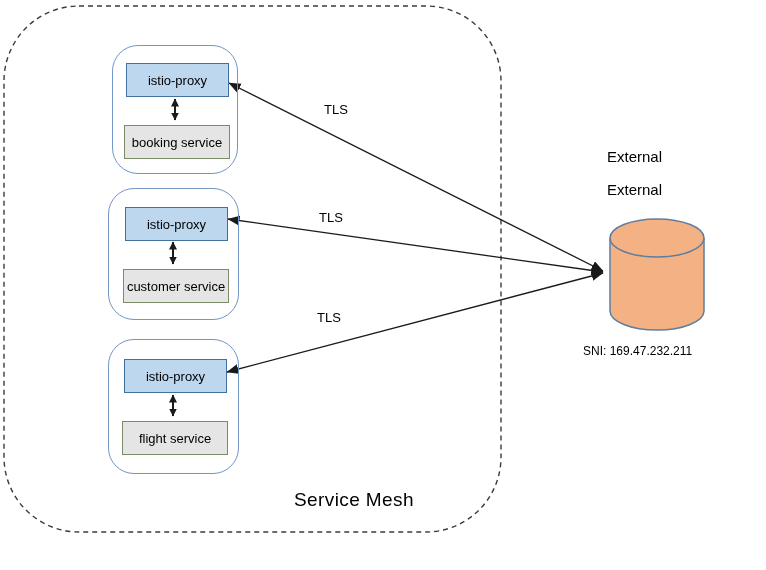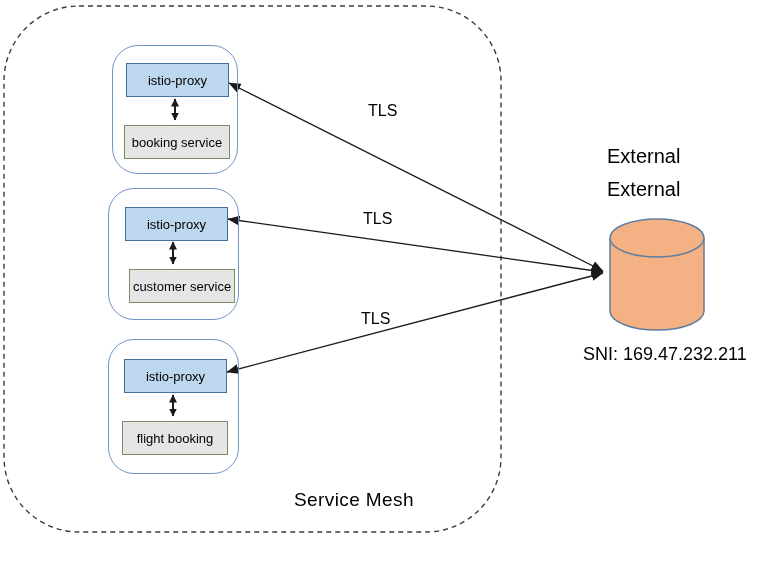--- a/index.html
+++ b/index.html
@@ -41,39 +41,38 @@
     background: #bdd7ee;
     border: 1.5px solid #41719c;
   }
   .service {
     width: 104px; height: 32px;
     background: #e5e5e5;
     border: 1.3px solid #7d8c68;
   }
   .tls-label {
     position: absolute;
-    font-size: 16px;
-    margin-left: 44px;
+    font-size: 13px;
   }
   .mesh-label {
     position: absolute;
     left: 294px; top: 489px;
     font-size: 19px;
     letter-spacing: 0.4px;
   }
   .db-title {
     position: absolute;
     left: 607px; top: 140px;
-    font-size: 20px;
+    font-size: 15px;
     line-height: 33px;
   }
   .sni {
     position: absolute;
     left: 583px; top: 344px;
-    font-size: 18px;
+    font-size: 12px;
     white-space: nowrap;
   }
 </style>
 </head>
 <body>
 
 <div class="canvas">
 
   <svg class="overlay" viewBox="0 0 766 570">
     <defs>
@@ -107,31 +106,31 @@
     </div>
     <div class="box service" style="left:11px; top:79px;">
       <span>booking service</span>
     </div>
   </div>
 
   <div class="pod" style="left:108px; top:188px; width:129px; height:130px;">
     <div class="box proxy" style="left:16px; top:18px;">
       <span>istio-proxy</span>
     </div>
-    <div class="box service" style="left:20px; top:80px;justify-content:center;">
+    <div class="box service" style="left:14px; top:80px;justify-content:center;">
       <span>customer service</span>
     </div>
   </div>
 
   <div class="pod" style="left:108px; top:339px; width:129px; height:133px;">
     <div class="box proxy" style="left:15px; top:19px;">
       <span>istio-proxy</span>
     </div>
     <div class="box service" style="left:13px; top:81px;">
-      <span>flight booking</span>
+      <span>flight service</span>
     </div>
   </div>
 
   <div class="tls-label" style="left:324px; top:102px;">TLS</div>
   <div class="tls-label" style="left:319px; top:210px;">TLS</div>
   <div class="tls-label" style="left:317px; top:310px;">TLS</div>
 
   <div class="mesh-label">Service Mesh</div>
 
   <div class="db-title">

